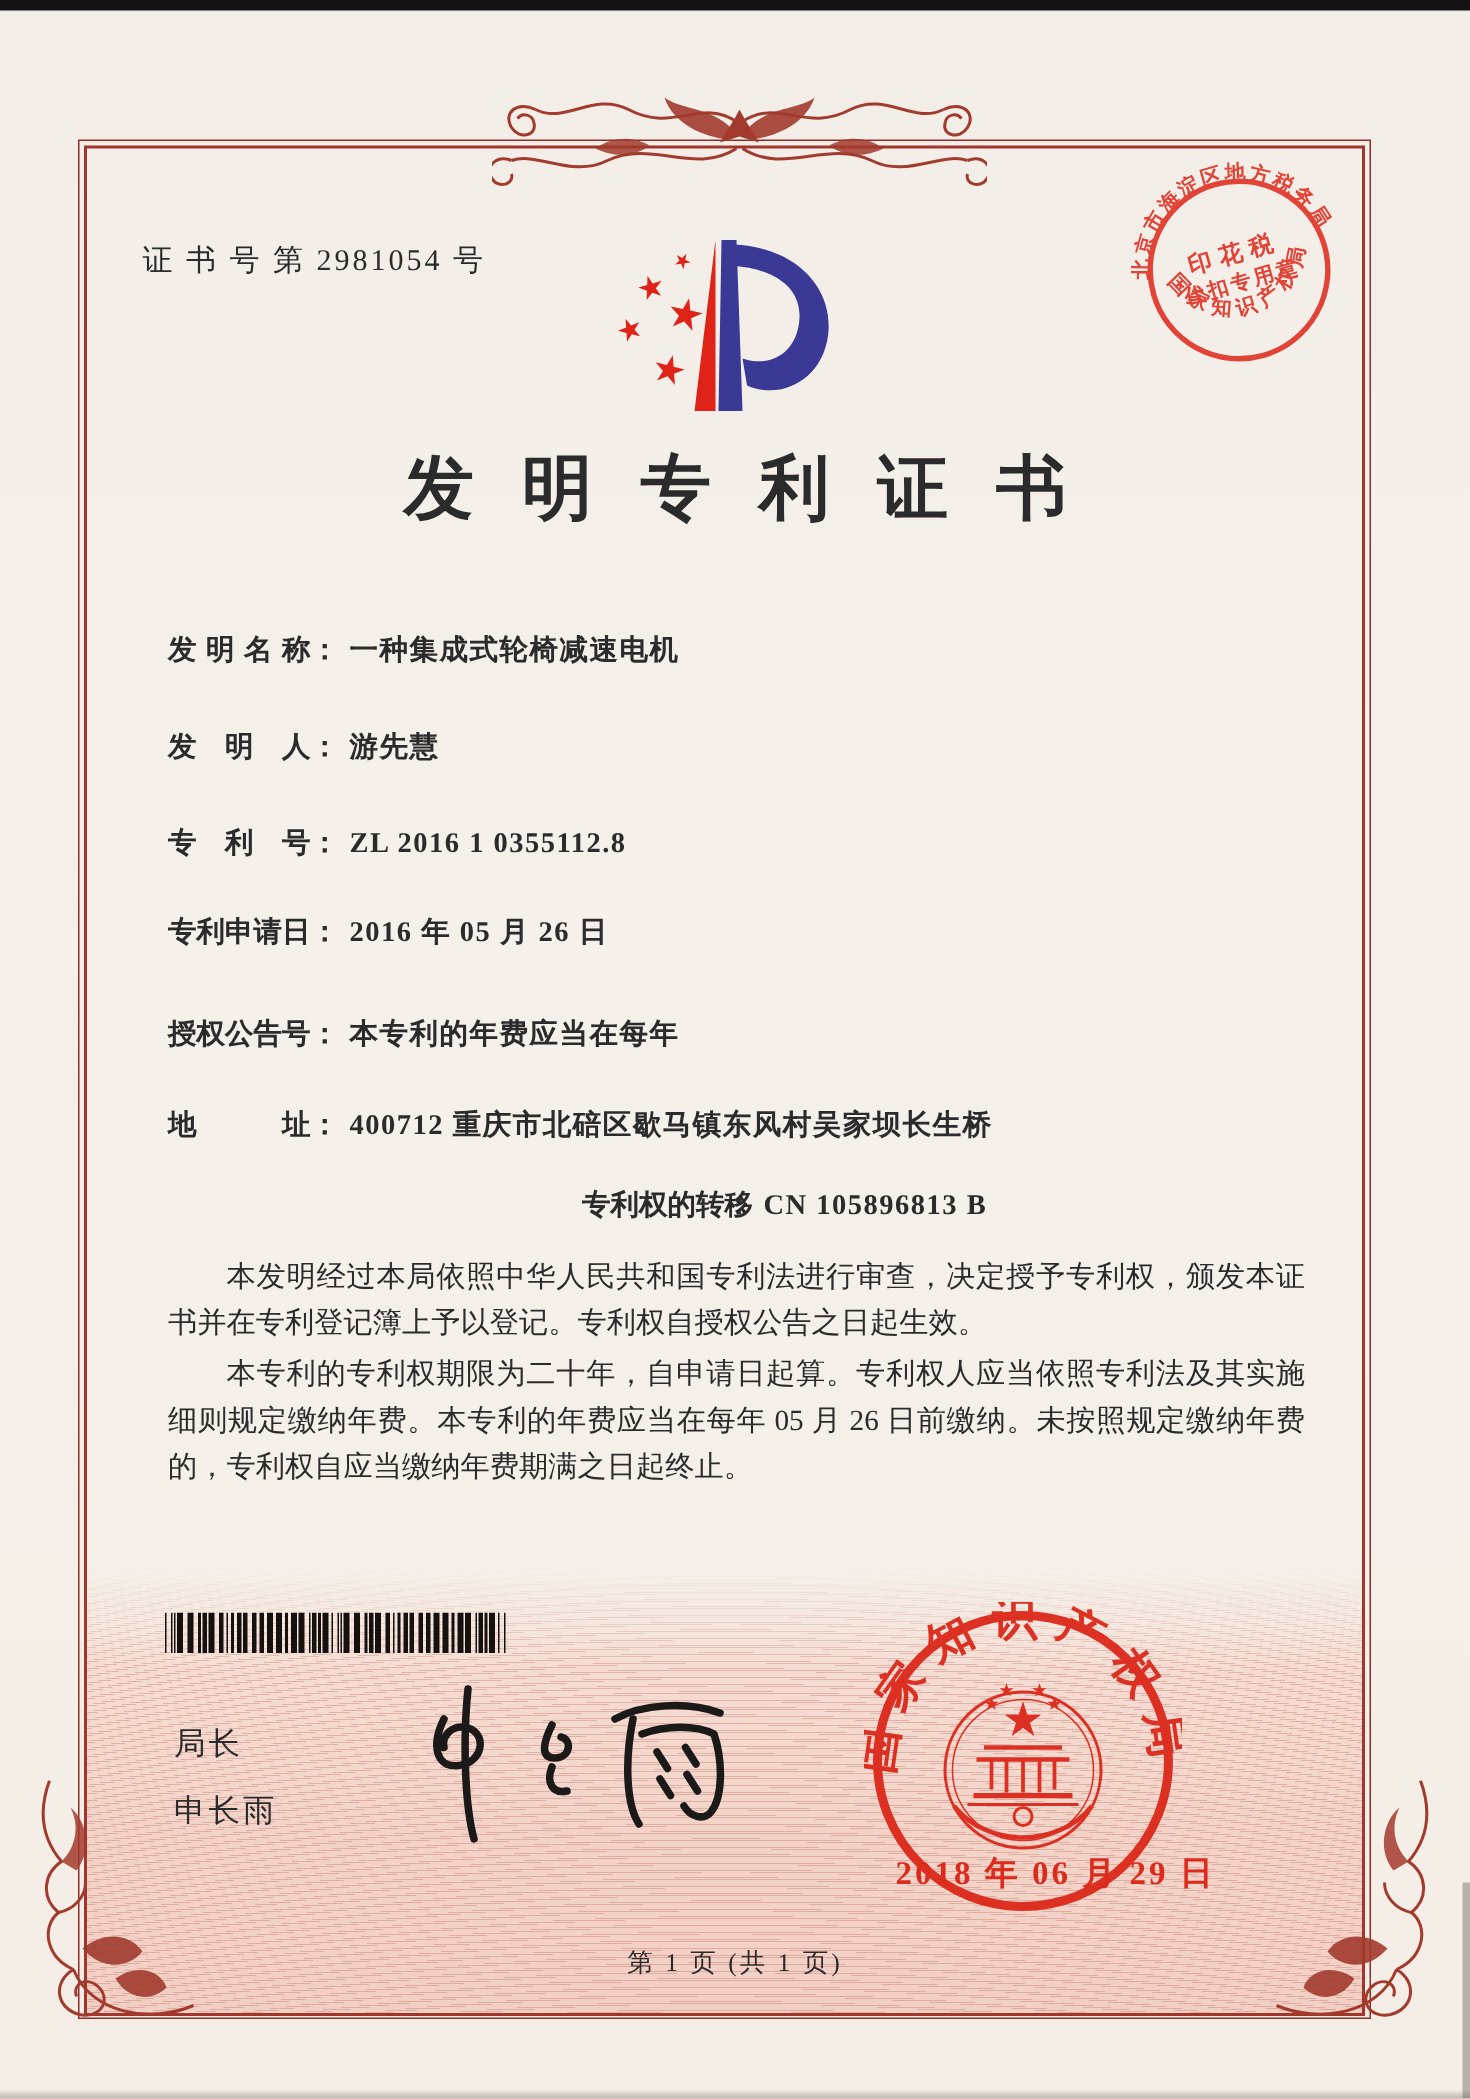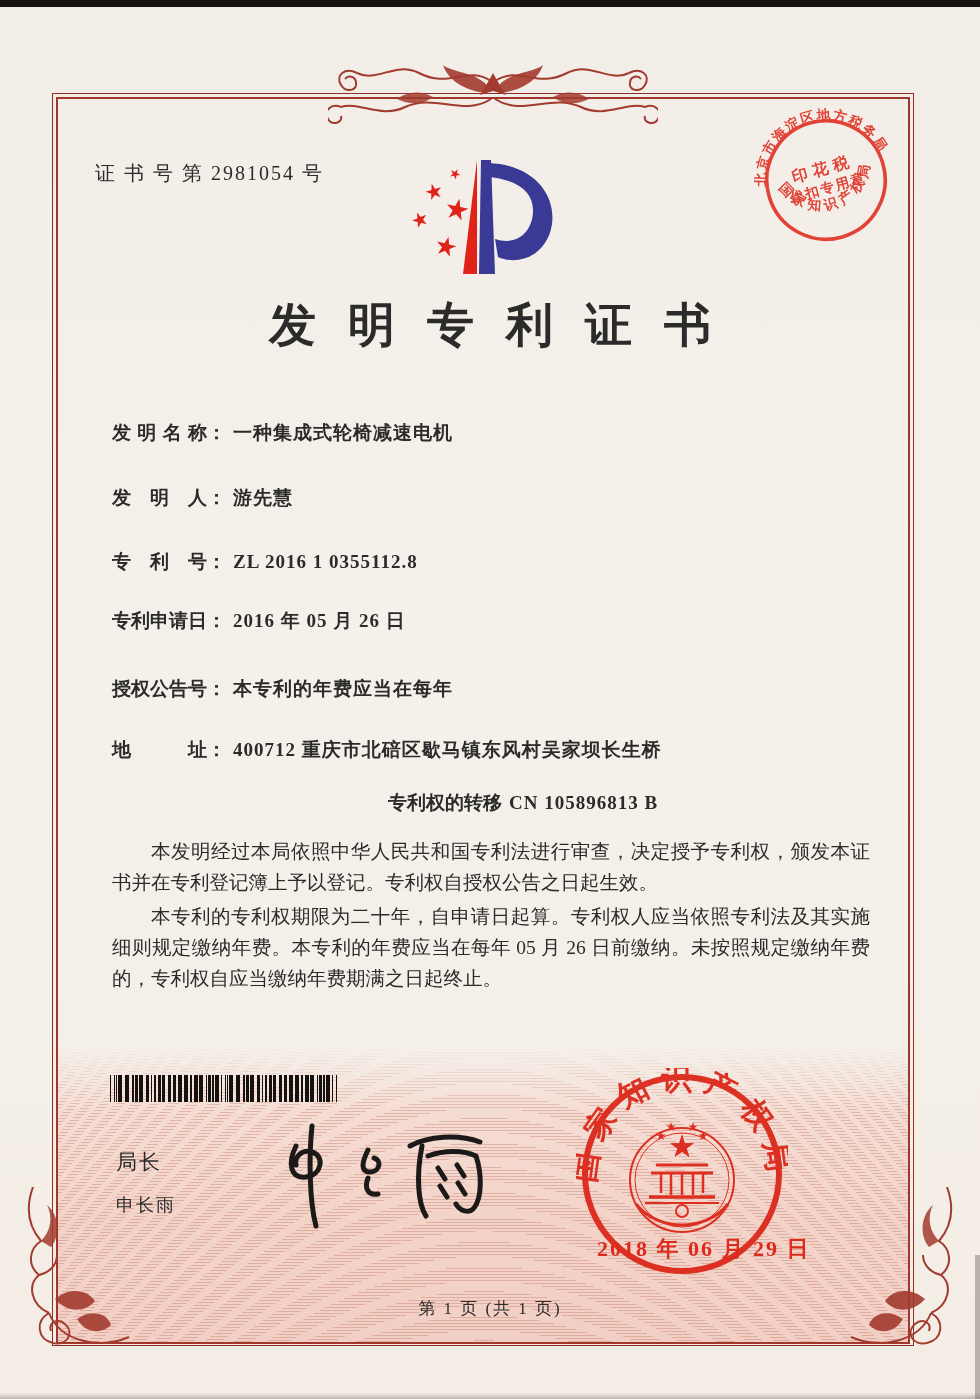--- a/index.html
+++ b/index.html
@@ -45,21 +45,21 @@
   .fvalue{margin-left:7px;letter-spacing:1px;}
   .fgroup2{position:absolute;left:276px;top:0;white-space:nowrap;}
 
   .paras{position:absolute;left:112px;top:836px;width:758px;font-size:19.5px;line-height:31px;text-align:justify;}
   .paras p{margin:0 0 3px 0;text-indent:2em;}
 
   .barcode{position:absolute;left:110px;top:1075px;width:272px;height:27px;font-size:0;overflow:hidden;white-space:nowrap;}
   .barcode i{display:inline-block;height:100%;background:#14110f;vertical-align:top;}
 
   .signer-title{position:absolute;left:116px;top:1148px;font-size:21px;letter-spacing:2px;font-family:"Liberation Sans","DejaVu Sans",sans-serif;}
-  .signer-name{position:absolute;left:116px;top:1193px;font-size:18px;letter-spacing:2px;font-family:"Liberation Sans","DejaVu Sans",sans-serif;}
+  .signer-name{position:absolute;left:116px;top:1193px;font-size:21px;letter-spacing:2px;font-family:"Liberation Sans","DejaVu Sans",sans-serif;}
   .signature{position:absolute;left:252px;top:1112px;width:250px;height:126px;}
 
   .seal{position:absolute;left:576px;top:1068px;width:212px;height:212px;opacity:.96;}
   .seal-date{position:absolute;left:597px;top:1234px;font-size:22px;font-weight:600;color:#dc2a1c;letter-spacing:2px;white-space:nowrap;}
 
   .footer{position:absolute;left:0;top:1297px;width:100%;text-align:center;font-size:17px;letter-spacing:2px;}
   svg text{font-family:"Liberation Serif","DejaVu Serif",serif;}
 </style>
 </head>
 <body>

